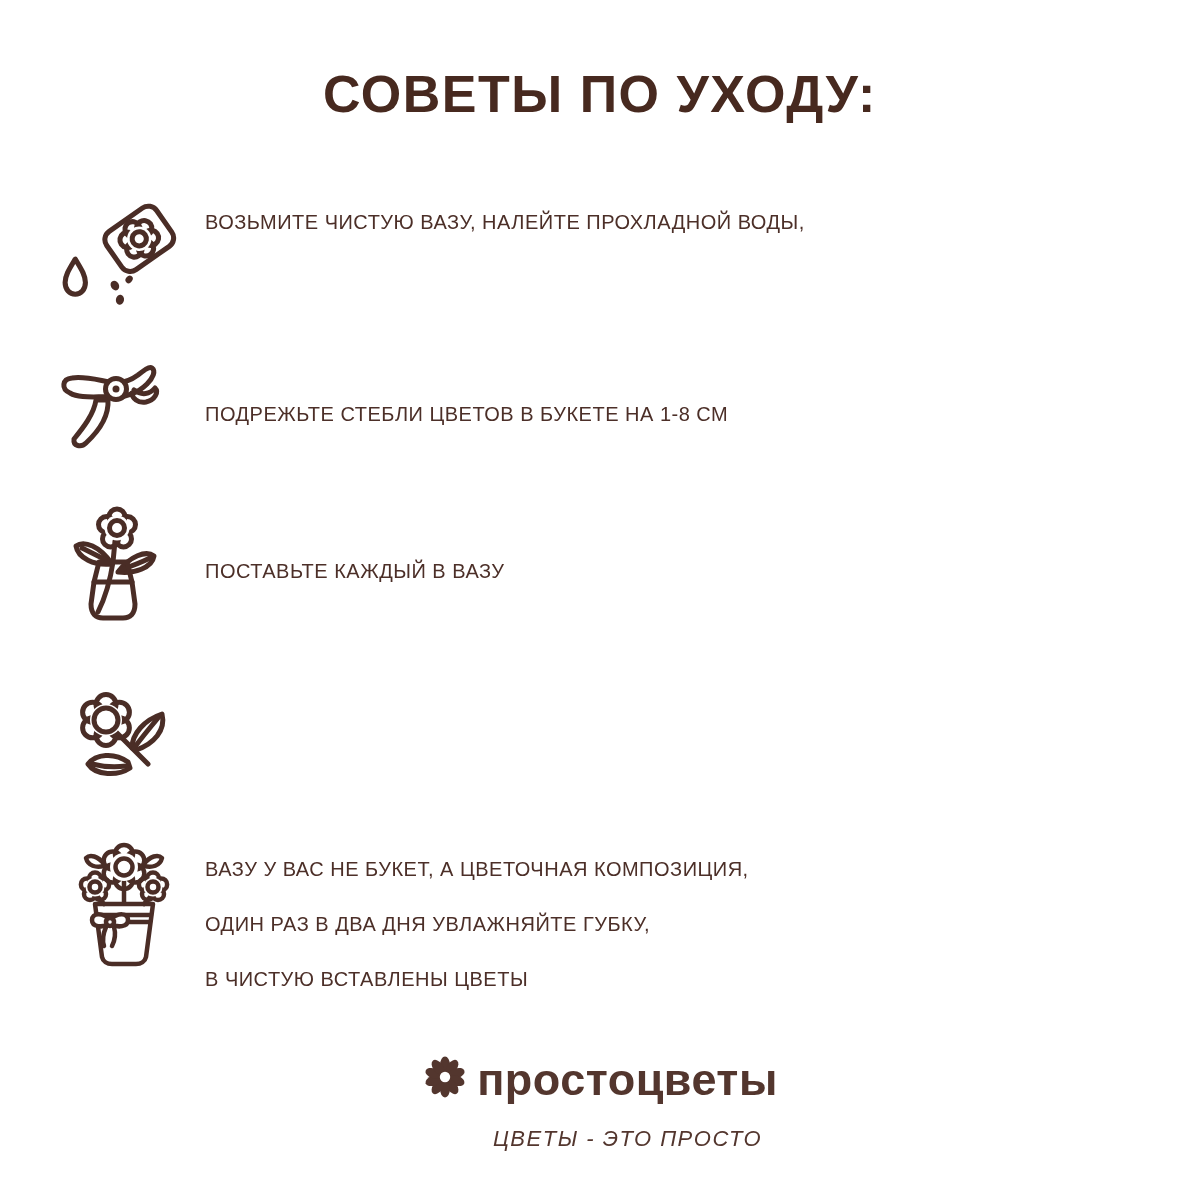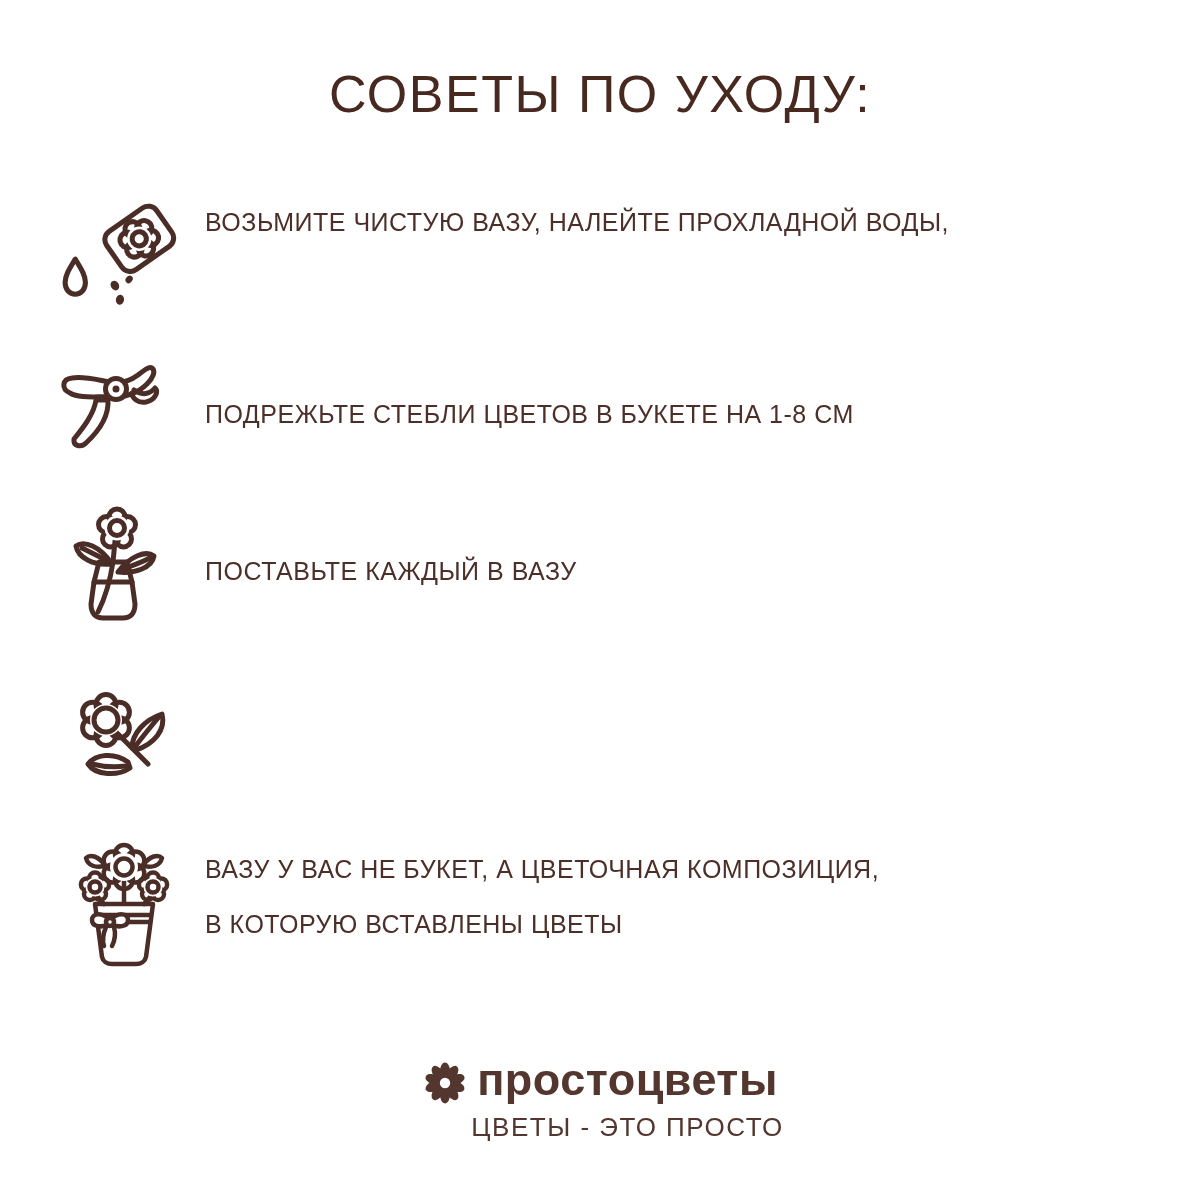--- a/index.html
+++ b/index.html
@@ -15,50 +15,51 @@
     background:var(--color-background);
     font-family:"Liberation Sans", sans-serif;
     color:var(--color-text);
     position:relative;
     overflow:hidden;
   }
   .page{position:absolute;inset:0;}
   .title{
     position:absolute;top:64px;left:0;width:1200px;
     text-align:center;
-    font-size:52px;font-weight:400;letter-spacing:1.5px;
+    font-size:52px;font-weight:700;letter-spacing:1.5px;
     color:var(--color-title);
   }
   .icon{position:absolute;color:var(--color-icon);}
   .icon svg{display:block;width:100%;height:100%;}
   .tip-text{
     position:absolute;left:205px;
-    font-size:25px;font-weight:400;letter-spacing:0.5px;
+    font-size:20px;font-weight:400;letter-spacing:0.5px;
     color:var(--color-text);
     line-height:49px;
     white-space:nowrap;
   }
   .tip-text.triple{line-height:55px;}
   .footer{
     position:absolute;left:0;top:1054px;width:1200px;
     display:flex;flex-direction:column;align-items:center;
     color:var(--color-brand);
   }
-  .brand-row{display:flex;align-items:flex-end;gap:9px;}
+  .brand-row{display:flex;align-items:flex-start;gap:9px;}
   .brand-logo{width:46px;height:46px;}
   .brand-logo svg{display:block;width:100%;height:100%;}
   .brand-name{
     font-size:45px;font-weight:700;letter-spacing:0.5px;
     color:var(--color-brand);
   }
   .tagline{
-    margin-top:6px;
+    margin-top:20px;
     padding-left:55px;
-    font-size:26px;font-weight:400;letter-spacing:1.5px;
+    font-size:22px;font-weight:400;letter-spacing:1.5px;
     color:var(--color-brand);
+    font-style:italic;
   }
 </style>
 </head>
 <body>
 
 <div class="page">
 
   <div class="title">СОВЕТЫ ПО УХОДУ:</div>
 
   <div class="icon" style="left:58px;top:196px;width:130px;height:110px">
@@ -183,21 +184,22 @@
       <path d="M28,82 L80,82"></path>
       <path d="M36,87 C33,94 32,100 34,106"></path>
       <path d="M44,87 C46,94 45,100 42,106"></path>
       <path d="M40,80 C32,72 22,73 22,80 C22,87 32,88 40,84 Z" fill="#ffffff"></path>
       <path d="M40,80 C48,72 58,73 58,80 C58,87 48,88 40,84 Z" fill="#ffffff"></path>
       <circle cx="40" cy="82" r="4" fill="#ffffff"></circle>
     </svg>
   </div>
   <div class="tip-text triple" style="top:842px">
     <div>ВАЗУ У ВАС НЕ БУКЕТ, А ЦВЕТОЧНАЯ КОМПОЗИЦИЯ,</div>
-    <div>В КОТОРУЮ ВСТАВЛЕНЫ ЦВЕТЫ</div>
+    <div>ОДИН РАЗ В ДВА ДНЯ УВЛАЖНЯЙТЕ ГУБКУ,</div>
+    <div>В ЧИСТУЮ ВСТАВЛЕНЫ ЦВЕТЫ</div>
   </div>
 
   <div class="footer">
     <div class="brand-row">
       <span class="brand-logo">
         <svg viewBox="0 0 48 48">
           <g fill="currentColor">
             <ellipse cx="24" cy="11.5" rx="5.2" ry="8.8" transform="rotate(0 24 24)"></ellipse>
             <ellipse cx="24" cy="11.5" rx="5.2" ry="8.8" transform="rotate(36 24 24)"></ellipse>
             <ellipse cx="24" cy="11.5" rx="5.2" ry="8.8" transform="rotate(72 24 24)"></ellipse>

